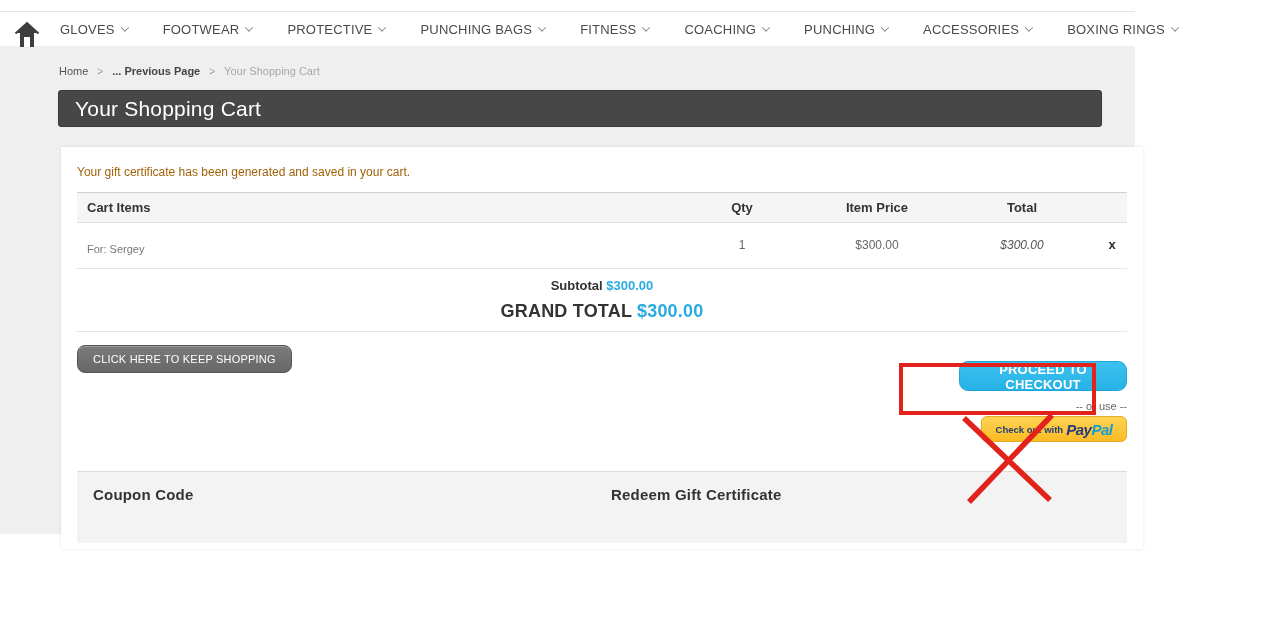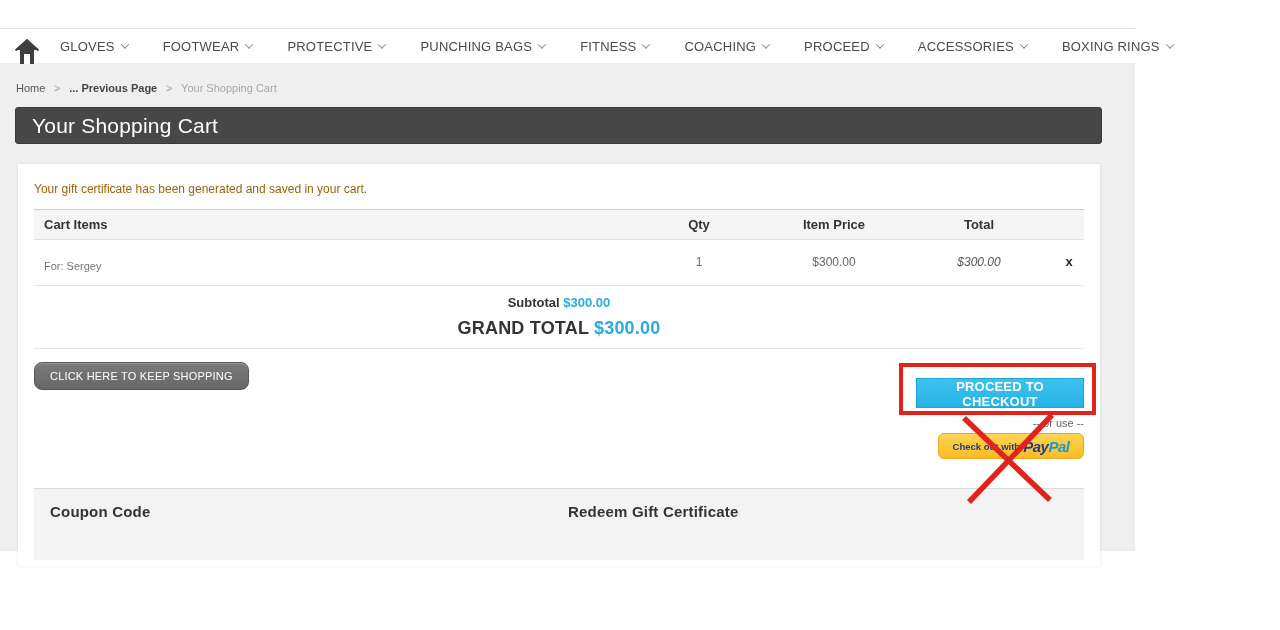--- a/index.html
+++ b/index.html
@@ -1,29 +1,29 @@
 <!DOCTYPE html>
 <html><head>
 <meta charset="utf-8">
 <style>
   * { margin:0; padding:0; box-sizing:border-box; }
   body { background:#fff; font-family:"Liberation Sans", sans-serif; }
   .viewport { position:relative; width:1280px; height:630px; background:#fff; overflow:hidden; }
-  .site { position:absolute; left:0; top:17px; width:1135px; height:552px; background:#fff; }
+  .site { position:absolute; left:0; top:0; width:1135px; height:552px; background:#fff; }
 
   
   .topbar { height:11px; background:#fff; }
   .nav { position:relative; height:35px; background:#fff; border-top:1px solid #e3e3e3; display:flex; align-items:center; }
   .home-btn { position:absolute; left:13px; top:8px; width:28px; height:30px; cursor:pointer; z-index:2; }
   .nav-items { display:flex; margin-left:60px; gap:35px; align-items:center; }
   .nav-item { display:flex; align-items:center; gap:7px; font-size:13px; color:#4a4a4a; letter-spacing:0.2px; cursor:pointer; white-space:nowrap; }
   .chev { width:6px; height:6px; border-right:1.5px solid #8a8a8a; border-bottom:1.5px solid #8a8a8a; transform:rotate(45deg) translate(-1px,-1px); display:inline-block; }
 
   
-  .main-bg { background:#efefef; height:488px; }
+  .main-bg { background:#efefef; height:488px;padding-left:43px; }
   .breadcrumb { padding:19px 0 0 16px; font-size:11px; color:#555; display:flex; gap:9px; align-items:center; }
   .breadcrumb .sep { color:#999; font-size:10px; }
   .bc-prev { font-weight:bold; color:#454545; cursor:pointer; }
   .bc-home { cursor:pointer; }
   .bc-current { color:#a8a8a8; }
 
   .title-bar { margin:13px 33px 0 15px; height:37px; background:#474747; border:1px solid #3a3a3a; border-radius:3px; display:flex; align-items:center; }
   .title-bar h1 { color:#fff; font-size:21px; font-weight:normal; padding-left:16px; letter-spacing:0.2px; }
 
   .card { margin:20px 35px 0 18px; width:1082px; height:402px; background:#fff; box-shadow:0 0 3px rgba(0,0,0,0.10); overflow:hidden; }
@@ -41,21 +41,21 @@
   .remove-x { text-align:center; font-weight:bold; font-size:13px; color:#2b2b2b; cursor:pointer; line-height:1; }
 
   .totals { margin:0 16px; padding:9px 0 9px; border-bottom:1px solid #e6e6e6; text-align:center; }
   .subtotal-line { font-size:13px; color:#333; font-weight:bold; }
   .price-accent { color:#29abe2; }
   .grand-line { margin-top:8px; font-size:18px; color:#333; font-weight:bold; letter-spacing:0.2px; }
 
   .actions { margin:0 16px; padding-top:13px; display:flex; justify-content:space-between; align-items:flex-start; }
   .keep-btn { margin-top:0; height:28px; padding:0 15px; background:linear-gradient(#7b7b7b,#676767); border:1px solid #565656; border-radius:8px; color:#fff; font-size:11px; letter-spacing:0.2px; line-height:26px; cursor:pointer; box-shadow:inset 0 1px 0 rgba(255,255,255,0.25); }
   .right-col { display:flex; flex-direction:column; align-items:flex-end; }
-  .checkout-btn { margin-top:16px; width:168px; height:30px; background:linear-gradient(#3bc2ef,#27b2e6); border:1px solid #1ea6dc; border-radius:0; color:#fff; font-size:13px; font-weight:bold; letter-spacing:0.2px; cursor:pointer; }
+  .checkout-btn { margin-top:16px; width:168px; height:30px; background:linear-gradient(#3bc2ef,#27b2e6); border:1px solid #1ea6dc; border-radius:9px; color:#fff; font-size:13px; font-weight:bold; letter-spacing:0.2px; cursor:pointer; }
   .or-use { width:146px; text-align:right; margin-top:9px; font-size:11px; color:#666; }
   .paypal-btn { width:146px; height:26px; margin-top:4px; border-radius:6px; background:linear-gradient(#fdd453,#fbbb23); border:1px solid #e3ab28; display:flex; align-items:center; justify-content:center; gap:3px; cursor:pointer; }
   .pp-prefix { font-size:9.5px; font-weight:bold; color:#1e3e7c; }
   .pp-logo { font-size:15px; font-weight:bold; font-style:italic; letter-spacing:-0.5px; }
   .pp-pay { color:#253b80; }
   .pp-pal { color:#179bd7; }
 
   .coupon-band { margin:29px 16px 0; background:#f3f3f3; border-top:1px solid #dcdcdc; display:grid; grid-template-columns:534px 1fr; padding:14px 0 40px; }
   .coupon-band h2 { font-size:15px; color:#333; letter-spacing:0.2px; }
   .coupon-head { padding-left:16px; }
@@ -99,21 +99,21 @@
           </span>
         <span class="nav-item">
             <span>FITNESS</span>
             <i class="chev"></i>
           </span>
         <span class="nav-item">
             <span>COACHING</span>
             <i class="chev"></i>
           </span>
         <span class="nav-item">
-            <span>PROCEED</span>
+            <span>PUNCHING</span>
             <i class="chev"></i>
           </span>
         <span class="nav-item">
             <span>ACCESSORIES</span>
             <i class="chev"></i>
           </span>
         <span class="nav-item">
             <span>BOXING RINGS</span>
             <i class="chev"></i>
           </span>

